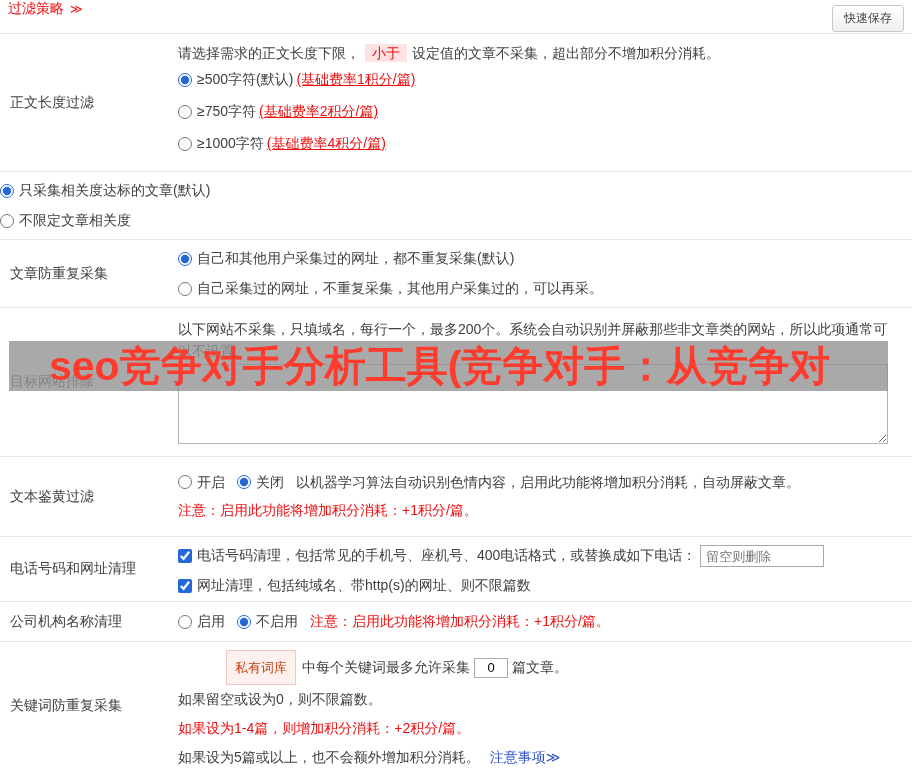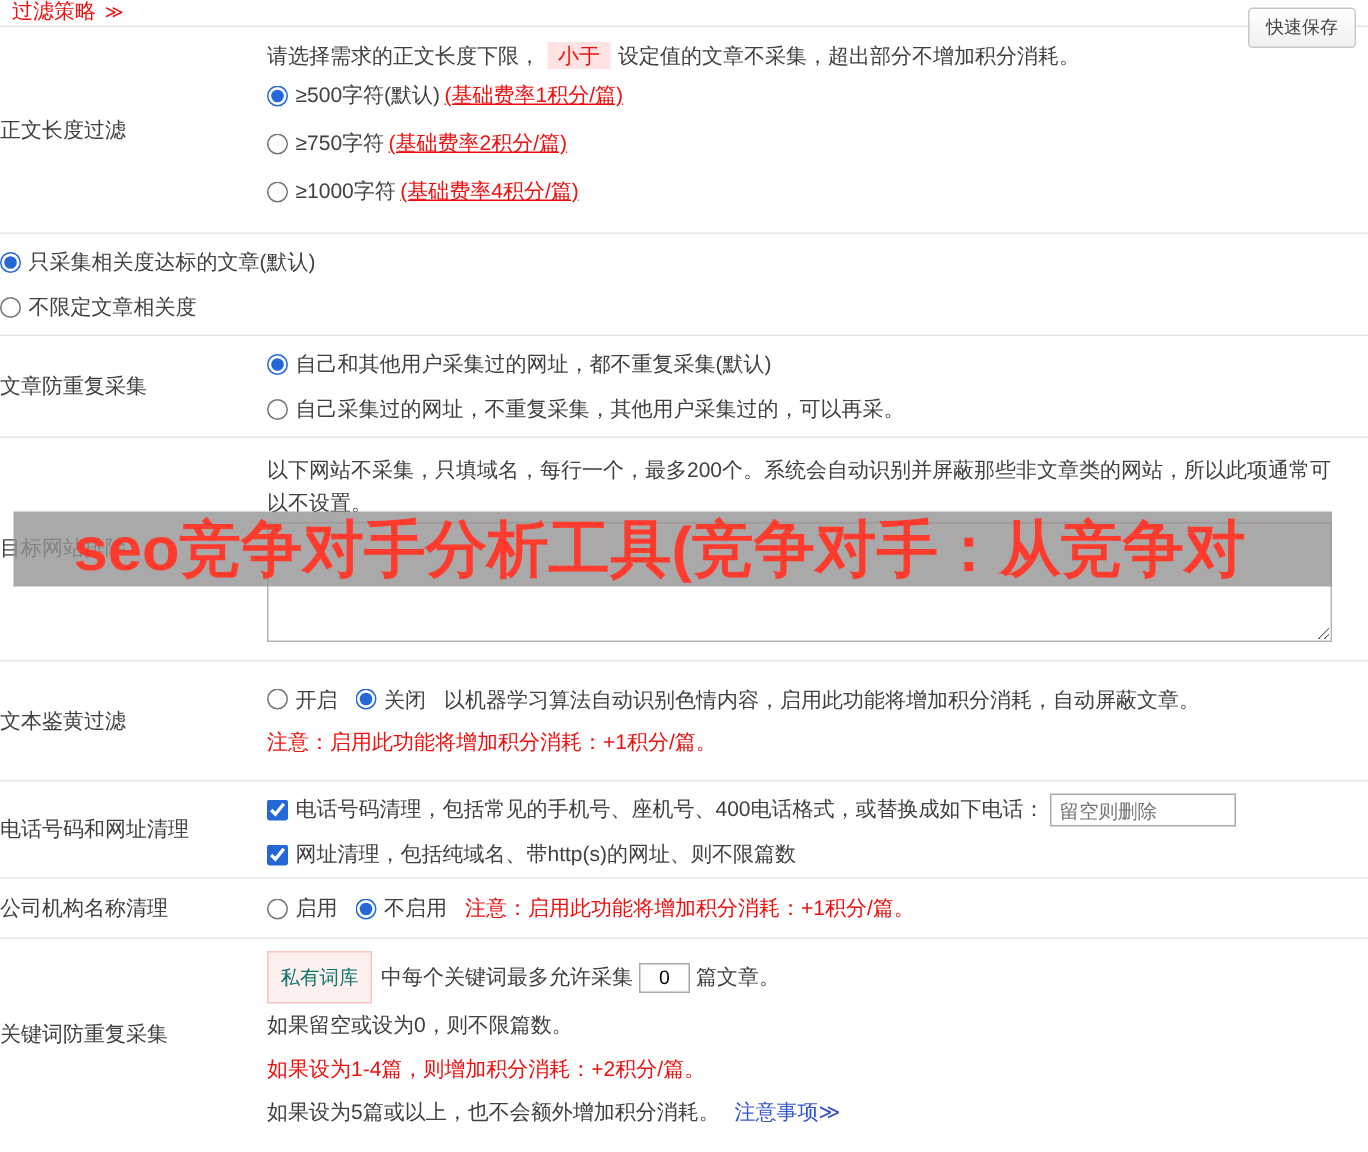--- a/index.html
+++ b/index.html
@@ -6,44 +6,45 @@
   html, body { width: 912px; height: 768px; }
   body {
     font-family: "Liberation Sans", "DejaVu Sans", sans-serif;
     font-size: 14px;
     color: #404040;
     background: #fff;
     position: relative;
     overflow: hidden;
   }
   .header {
-    height: 18px;
+    height: 34px;
     border-bottom: 1px solid #e3e3e3;
     display: flex;
-    align-items: flex-end;
+    align-items: flex-start;
     padding: 0 8px;
     position: relative;
   }
   .title { color: #e8190f; font-size: 14px; cursor: pointer; }
   .title .chev { font-size: 12px; margin-left: 2px; }
   .save-btn {
     position: absolute;
     right: 8px; top: 5px;
     padding: 4px 11px;
     font-size: 12px;
     color: #444;
     background: linear-gradient(#ffffff, #f0f0f0);
     border: 1px solid #c8c8c8;
     border-radius: 3px;
     cursor: pointer;
     font-family: inherit;
   }
   .row { display: flex; border-bottom: 1px solid #e8e8e8; }
   .row-label {
     width: 178px; flex: 0 0 178px;
+    padding-left: 10px;
     display: flex; align-items: center;
     color: #404040;
   }
   .row-content { flex: 1; padding-right: 24px; }
   .desc { line-height: 22px; color: #404040; }
   .opt-line { display: flex; align-items: center; height: 32px; cursor: pointer; }
   .opt-line-sm { display: flex; align-items: center; height: 30px; cursor: pointer; }
   input[type=radio], input[type=checkbox] {
     accent-color: #2468d8;
     width: 14px; height: 14px;
@@ -75,26 +76,27 @@
   }
   textarea.exclude-box {
     width: 100%;
     height: 80px;
     border: 1px solid #b5b5b5;
     resize: both;
     margin-top: 2px;
     font-family: inherit;
   }
   .badge {
-    color: #0f766e;
+    color: #c2410c;
     background: #fdf0ef;
     border: 1px solid #f3c6c2;
     padding: 2px 8px;
     margin-right: 6px;
     font-size: 13px;
+    margin-left: 48px;
   }
   .link { color: #3356cc; cursor: pointer; text-decoration: none; margin-left: 6px; }
   .watermark {
     position: absolute;
     left: 9px; right: 24px; top: 341px;
     height: 50px;
     background: rgba(148, 148, 148, 0.80);
     overflow: hidden;
     display: flex;
     align-items: center;

